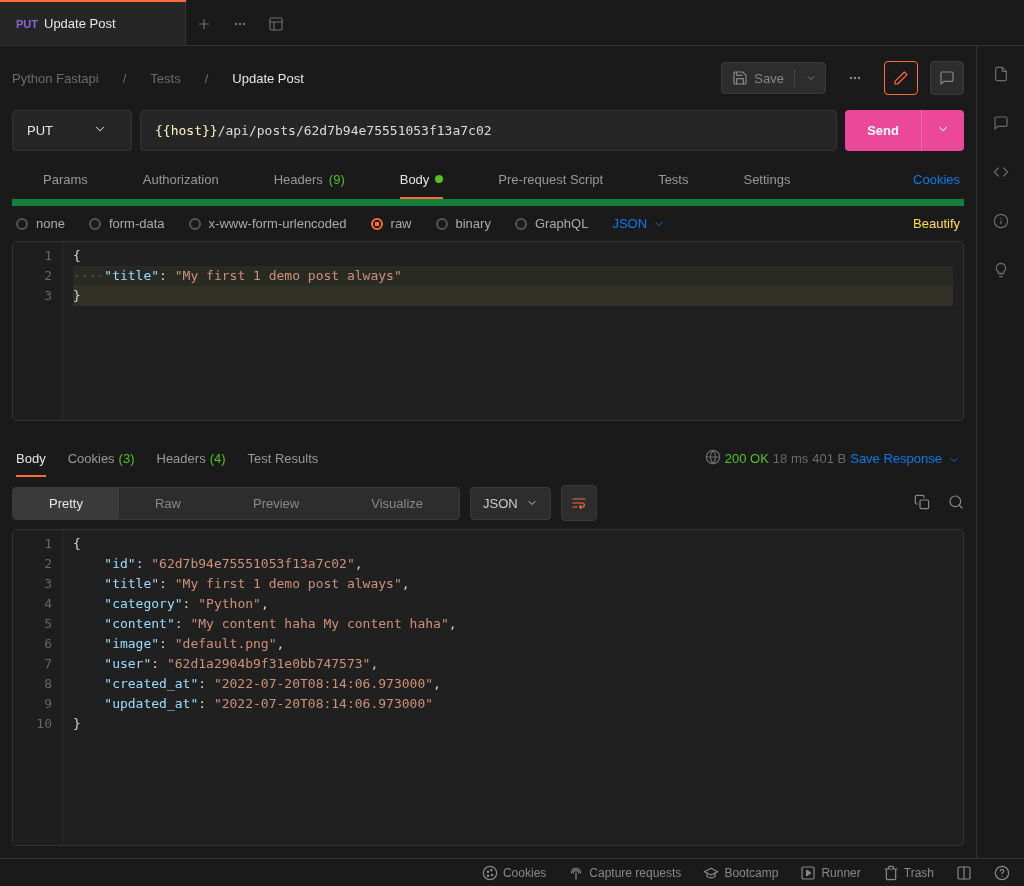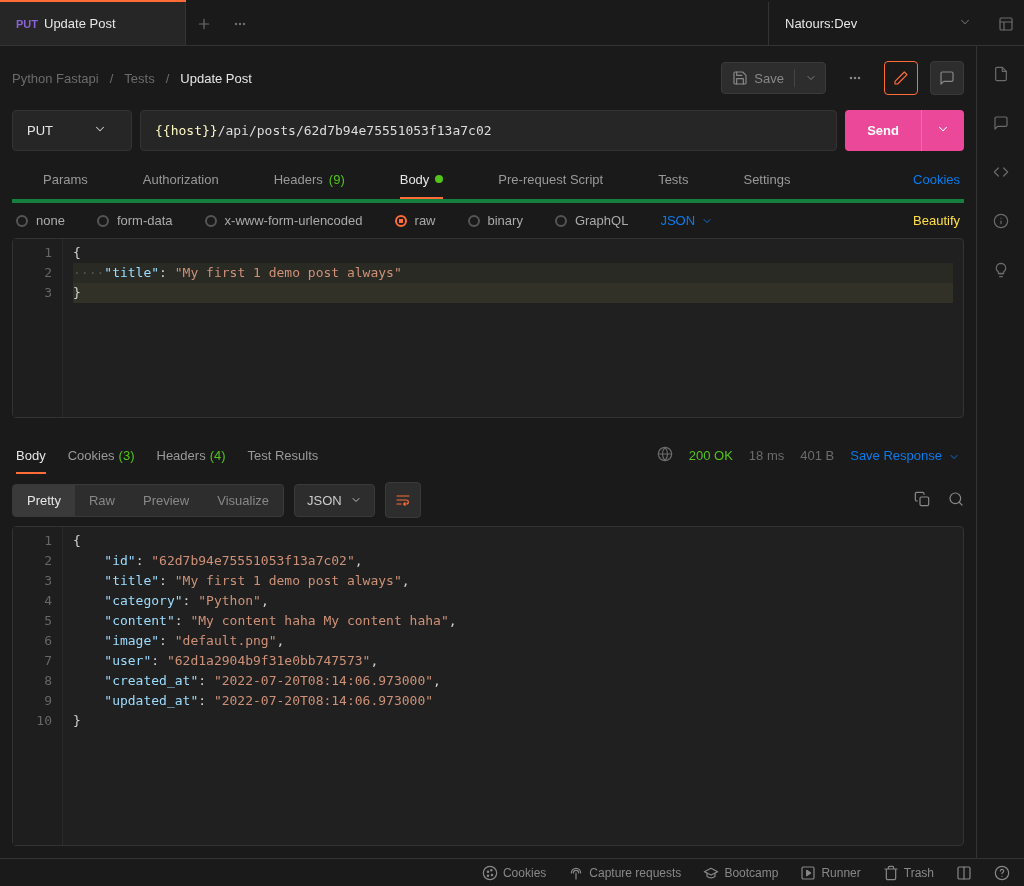--- a/index.html
+++ b/index.html
@@ -76,21 +76,21 @@
   }
   .breadcrumb-row {
     display: flex;
     align-items: center;
     height: 40px;
     margin-bottom: 12px;
   }
   .breadcrumb {
     display: flex;
     align-items: center;
-    gap: 11px;
+    gap: 24px;
     color: #6b6b6b;
   }
   .breadcrumb .current { color: #e6e6e6; font-weight: 500; }
   .br-actions {
     margin-left: auto;
     display: flex;
     align-items: center;
     gap: 12px;
   }
   .save-btn {
@@ -163,24 +163,24 @@
   .req-tab.active { color: #e6e6e6; font-weight: 500; }
   .req-tab.active::after {
     content: ''; position: absolute; bottom: 0; left: 0; right: 0; height: 2px; background: #ff6c37;
   }
   .count-green { color: #52c41a; }
   .dot-green { width: 8px; height: 8px; border-radius: 50%; background: #52c41a; }
   .cookies-link { margin-left: auto; color: #097bed; font-weight: 500; }
   .body-type-row {
     display: flex;
     align-items: flex-start;
-    gap: 32px;
+    gap: 24px;
     padding: 10px 4px;
     color: #aaa;
-    border-top: 4px solid #15803d;
+    border-top: 7px solid #15803d;
   }
   .radio { width: 12px; height: 12px; border-radius: 50%; border: 2px solid #555; display:inline-block; }
   .radio.checked { border-color: #ff6c37; background: radial-gradient(circle, #ff6c37 40%, transparent 45%); }
   .body-type { display: flex; align-items: center; gap: 8px; }
   .json-dd { color: #097bed; display: flex; align-items: center; gap: 6px; }
   .beautify { margin-left: auto; color: #fde047; font-weight: 500; }
   .editor {
     background: #202020;
     border: 1px solid #333;
     border-radius: 4px;
@@ -204,26 +204,26 @@
   .hl2 { background: rgba(90,90,60,0.18); display:block; }
   .tok-key { color: #9cdcfe; }
   .tok-str { color: #ce9178; }
   .tok-punc { color: #d4d4d4; }
   .req-editor { height: 180px; }
   .resp-section { margin-top: 18px; display: flex; flex-direction: column; flex: 1; min-height: 0; }
   .resp-tabs-row { display: flex; align-items: center; gap: 22px; height: 38px; color: #999; padding: 0 4px;}
   .resp-tab { position: relative; height:100%; display:flex; align-items:center; gap:4px;}
   .resp-tab.active { color: #e6e6e6; font-weight: 500; }
   .resp-tab.active::after { content:'';position:absolute;bottom:0;left:0;right:0;height:2px;background:#ff6c37;}
-  .status-group { margin-left:auto; display:flex; align-items:center; gap:16px; color:#6b6b6b; }
+  .status-group { margin-left:auto; display:flex; align-items:center; gap:4px; color:#6b6b6b; }
   .status-ok { color:#52c41a; }
   .save-resp { color:#097bed; font-weight:500; display:flex; align-items:flex-end; gap:6px;}
   .resp-toolbar { display:flex; align-items:center; gap:0; padding: 8px 0; }
   .view-switch { display:flex; background:#2d2d2d; border:1px solid #3a3a3a; border-radius:4px; overflow:hidden;}
-  .view-opt { padding:8px 14px; color:#888;text-align:right; }
+  .view-opt { padding:8px 36px; color:#888;text-align:right; }
   .view-opt.active { background:#3a3a3a; color:#e6e6e6; }
   .json-btn { margin-left:10px; display:flex; align-items:center; gap:8px; background:#2d2d2d; border:1px solid #3a3a3a; border-radius:4px; padding:8px 12px; color:#ccc;}
   .wrap-btn { margin-left:10px; width:36px;height:36px; display:flex;align-items:center;justify-content:center; background:#2d2d2d;border:1px solid #3a3a3a;border-radius:4px; color:#ff6c37;}
   .right-icons { margin-left:auto; display:flex; gap:18px; color:#888;}
   .resp-editor { flex:1; min-height: 240px;}
   .gutter .ln { display:block; height:20px; }
   .footer-bar {
     height: 28px;
     border-top: 1px solid #333;
     display: flex;
@@ -253,26 +253,20 @@
     <svg viewBox="0 0 24 24">
         <path d="M12 5v14M5 12h14"></path>
       </svg>
   </div>
   <div class="tab-icon-btn">
     <svg viewBox="0 0 24 24">
         <circle cx="6" cy="12" r="1" fill="currentColor"></circle>
         <circle cx="12" cy="12" r="1" fill="currentColor"></circle>
         <circle cx="18" cy="12" r="1" fill="currentColor"></circle>
       </svg>
-  </div>
-  <div class="env-selector">
-    <span class="env-name">Natours:Dev</span>
-    <span class="env-chevron svg14"><svg viewBox="0 0 24 24">
-          <path d="M6 9l6 6 6-6"></path>
-        </svg></span>
   </div>
   <div class="tab-icon-btn">
     <svg viewBox="0 0 24 24">
         <rect x="3" y="3" width="18" height="18" rx="2"></rect>
         <path d="M3 9h18M9 21V9"></path>
       </svg>
   </div>
 </div>
 
 <div class="right-rail">

